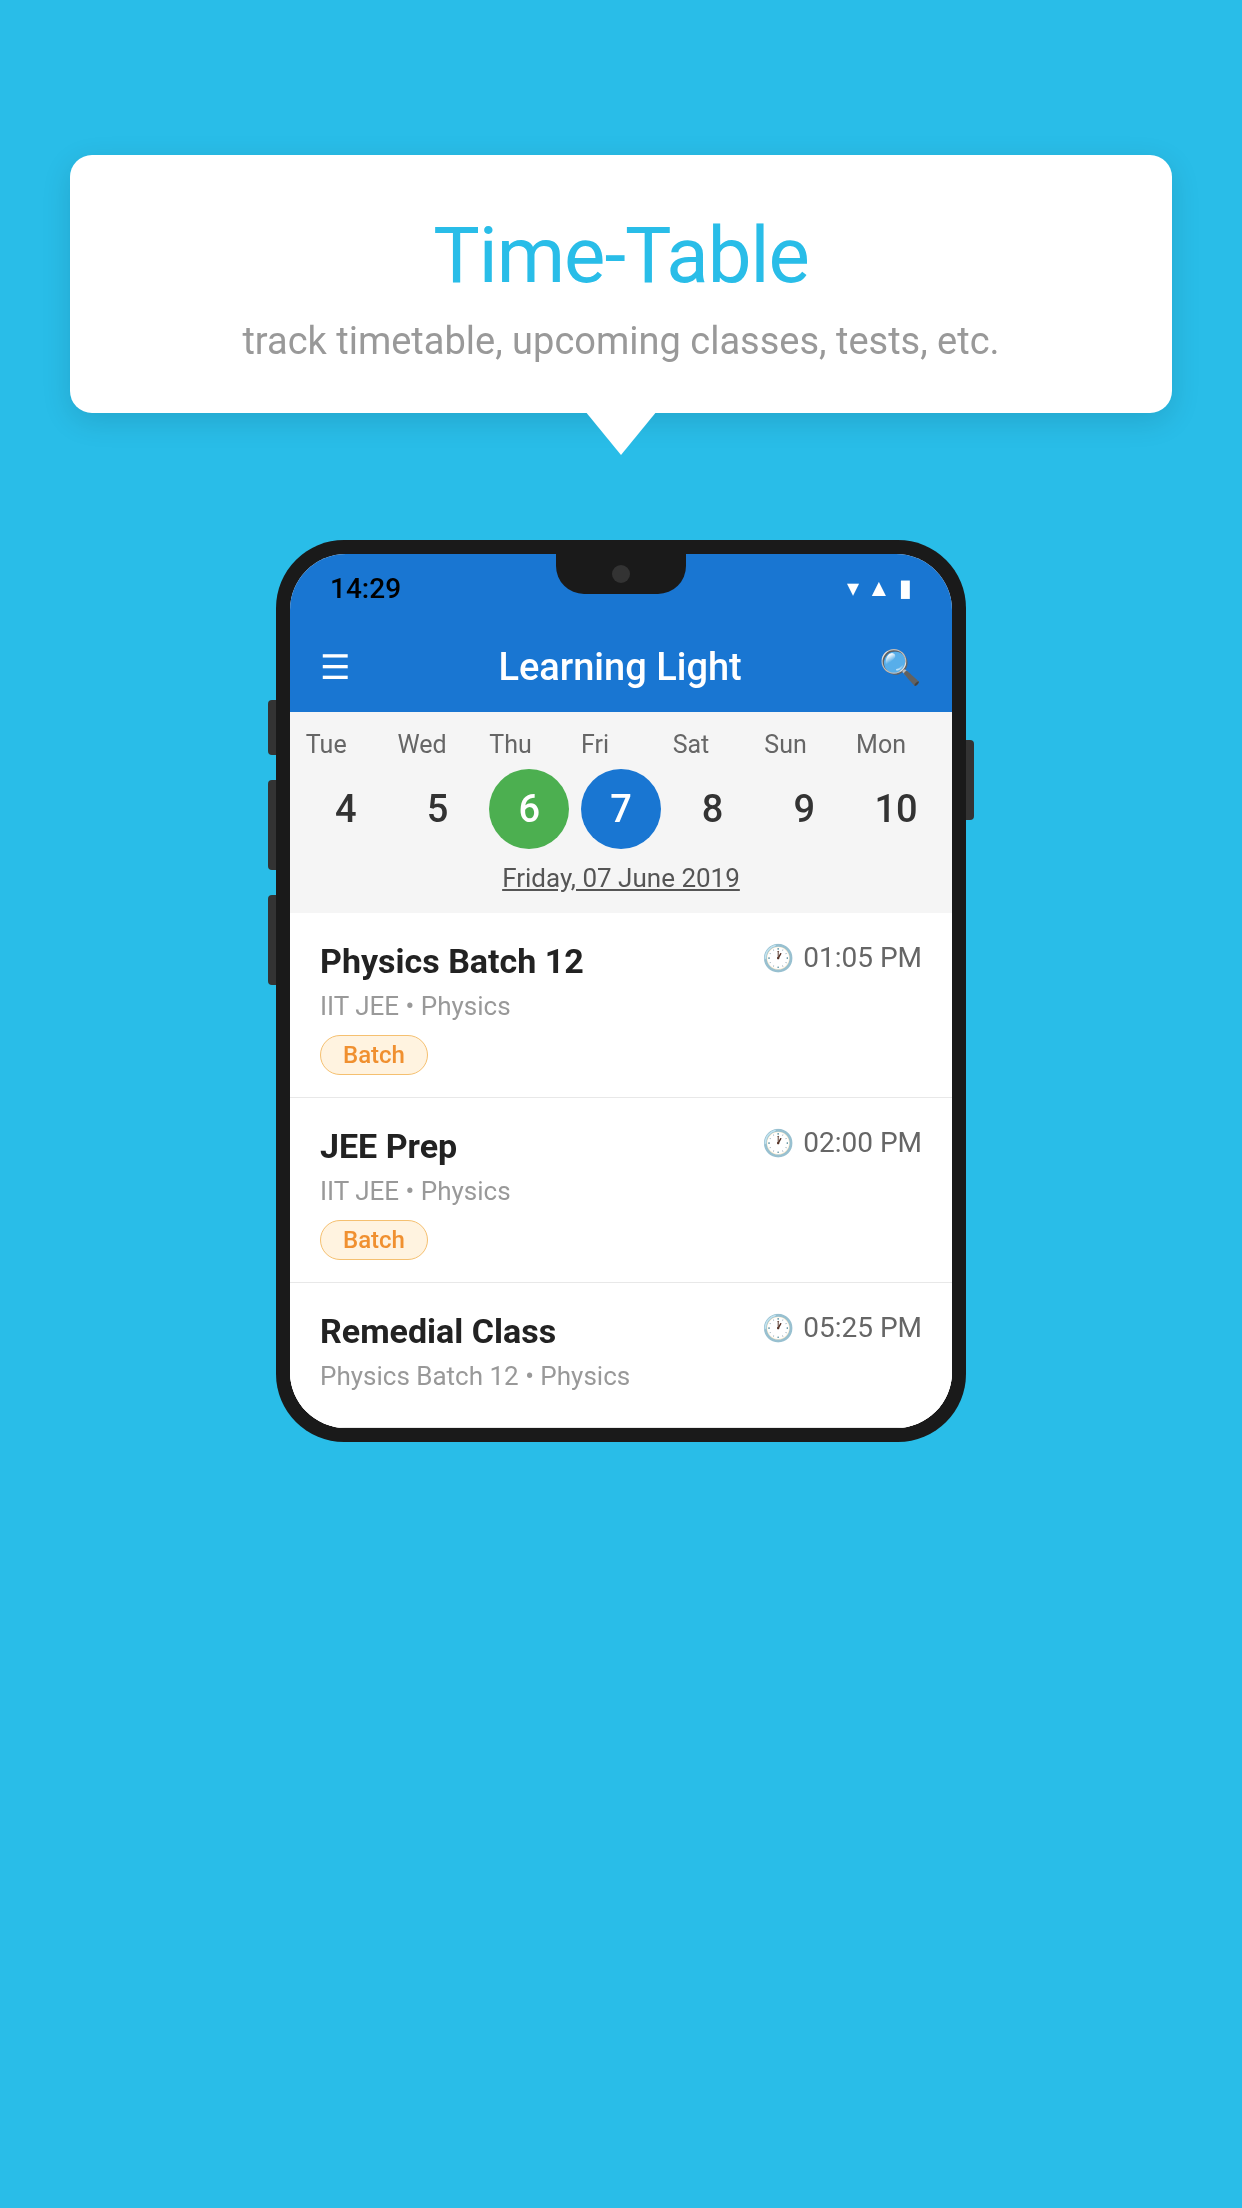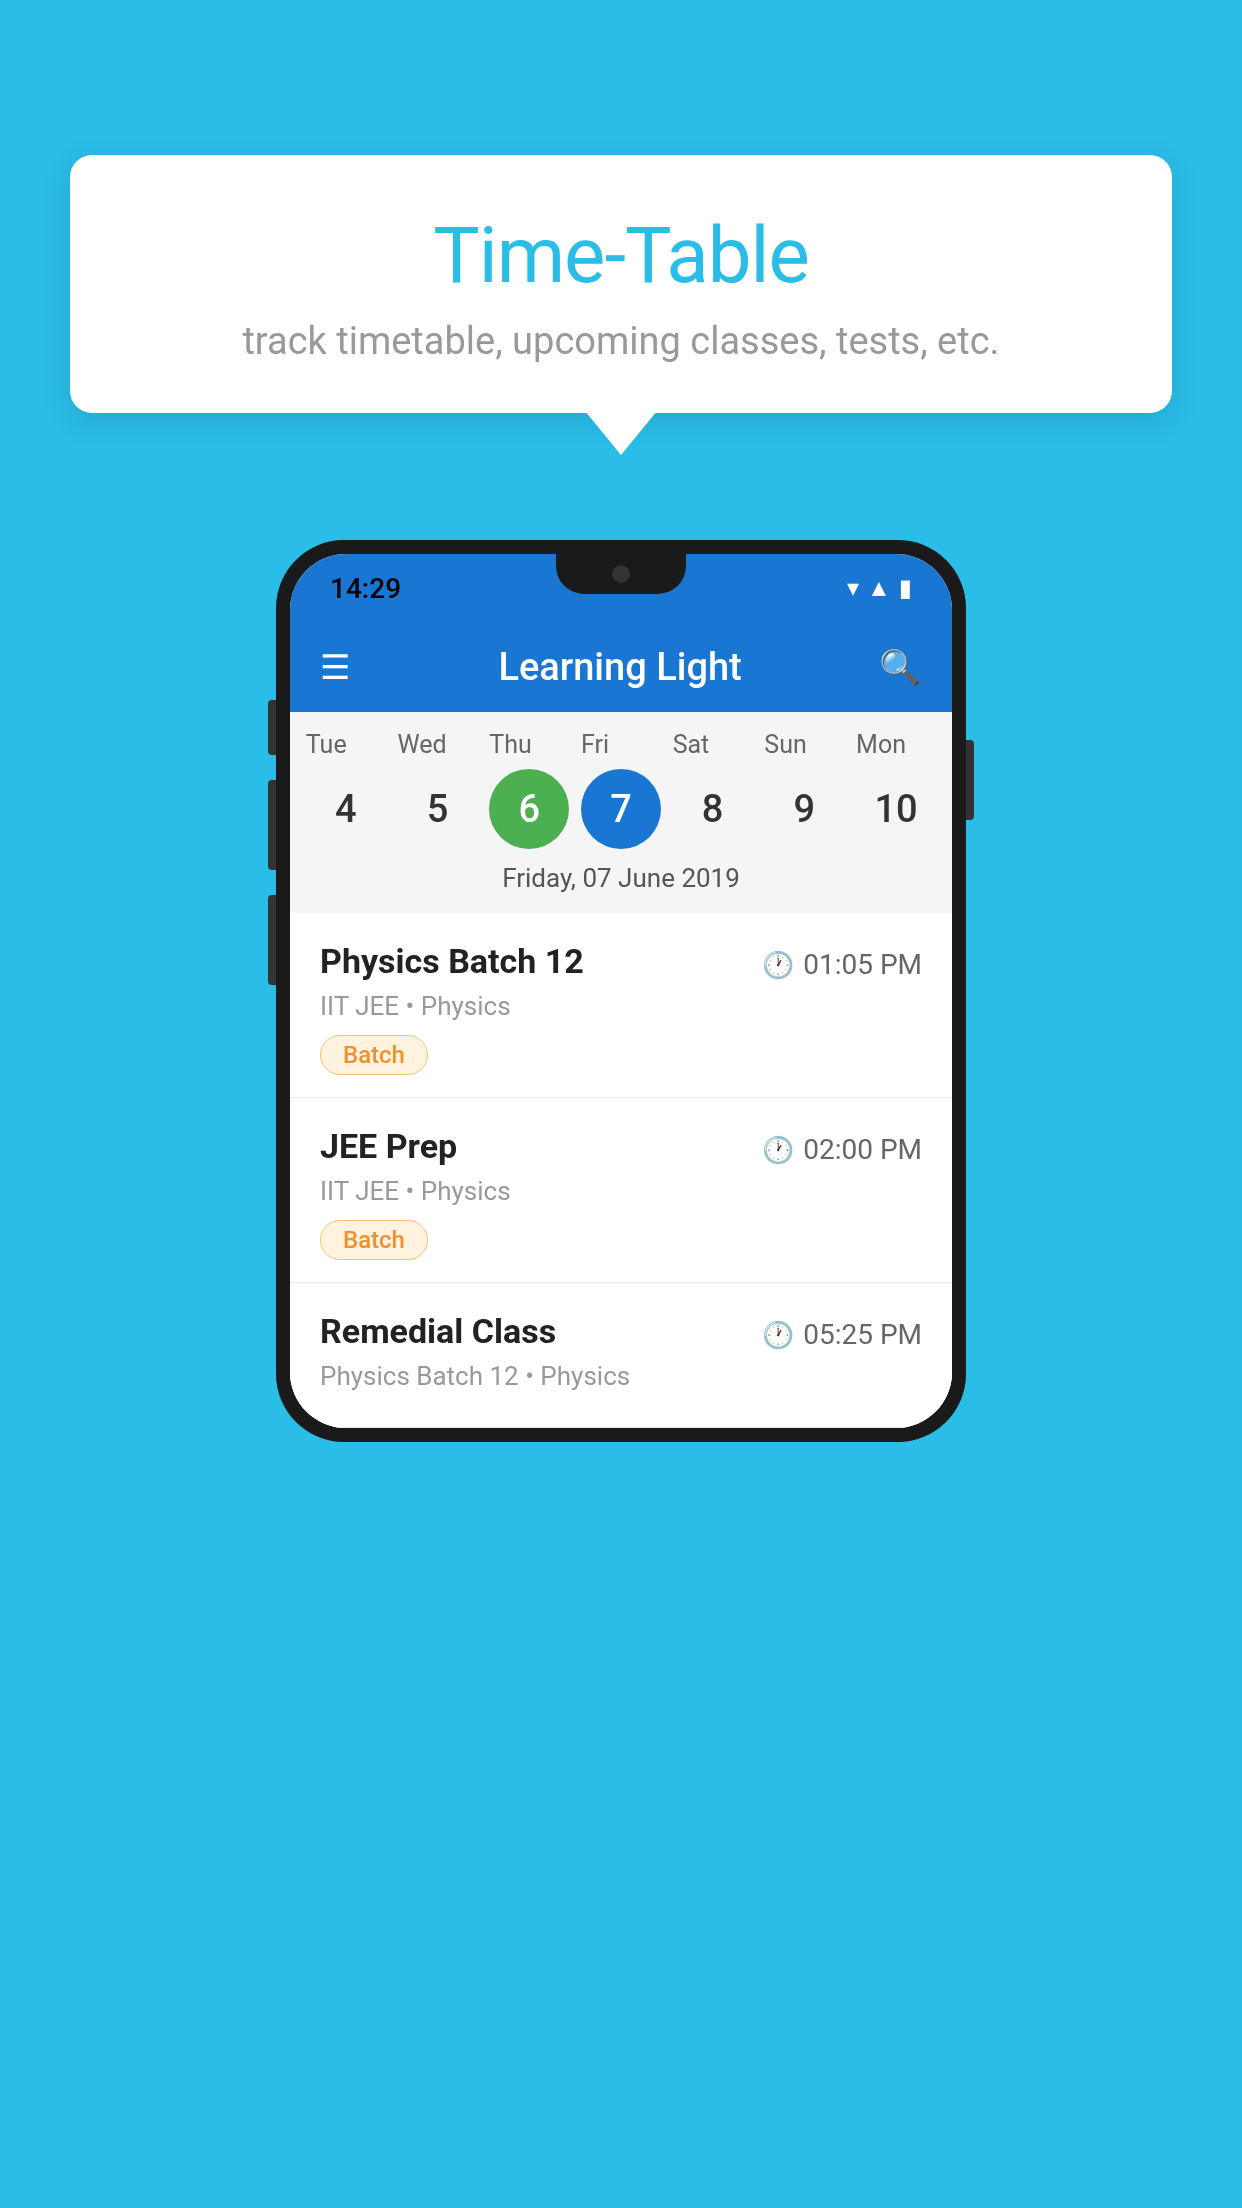--- a/index.html
+++ b/index.html
@@ -186,38 +186,39 @@
     .day-num.selected {
       background: #1976d2;
       color: white;
     }
 
     .selected-date-label {
       text-align: center;
       font-size: 26px;
       color: #555;
       padding-bottom: 12px;
+      text-decoration: underline;
     }
 
     
     .schedule-list {
       background: white;
       overflow: hidden;
     }
 
     .schedule-item {
       padding: 28px 30px 22px;
       border-bottom: 1px solid #e8e8e8;
       background: white;
     }
 
     .schedule-item-header {
       display: flex;
       justify-content: space-between;
-      align-items: flex-end;
+      align-items: flex-start;
       margin-bottom: 10px;
     }
 
     .item-title {
       font-size: 34px;
       font-weight: 700;
       color: #222;
     }
 
     .item-time {

